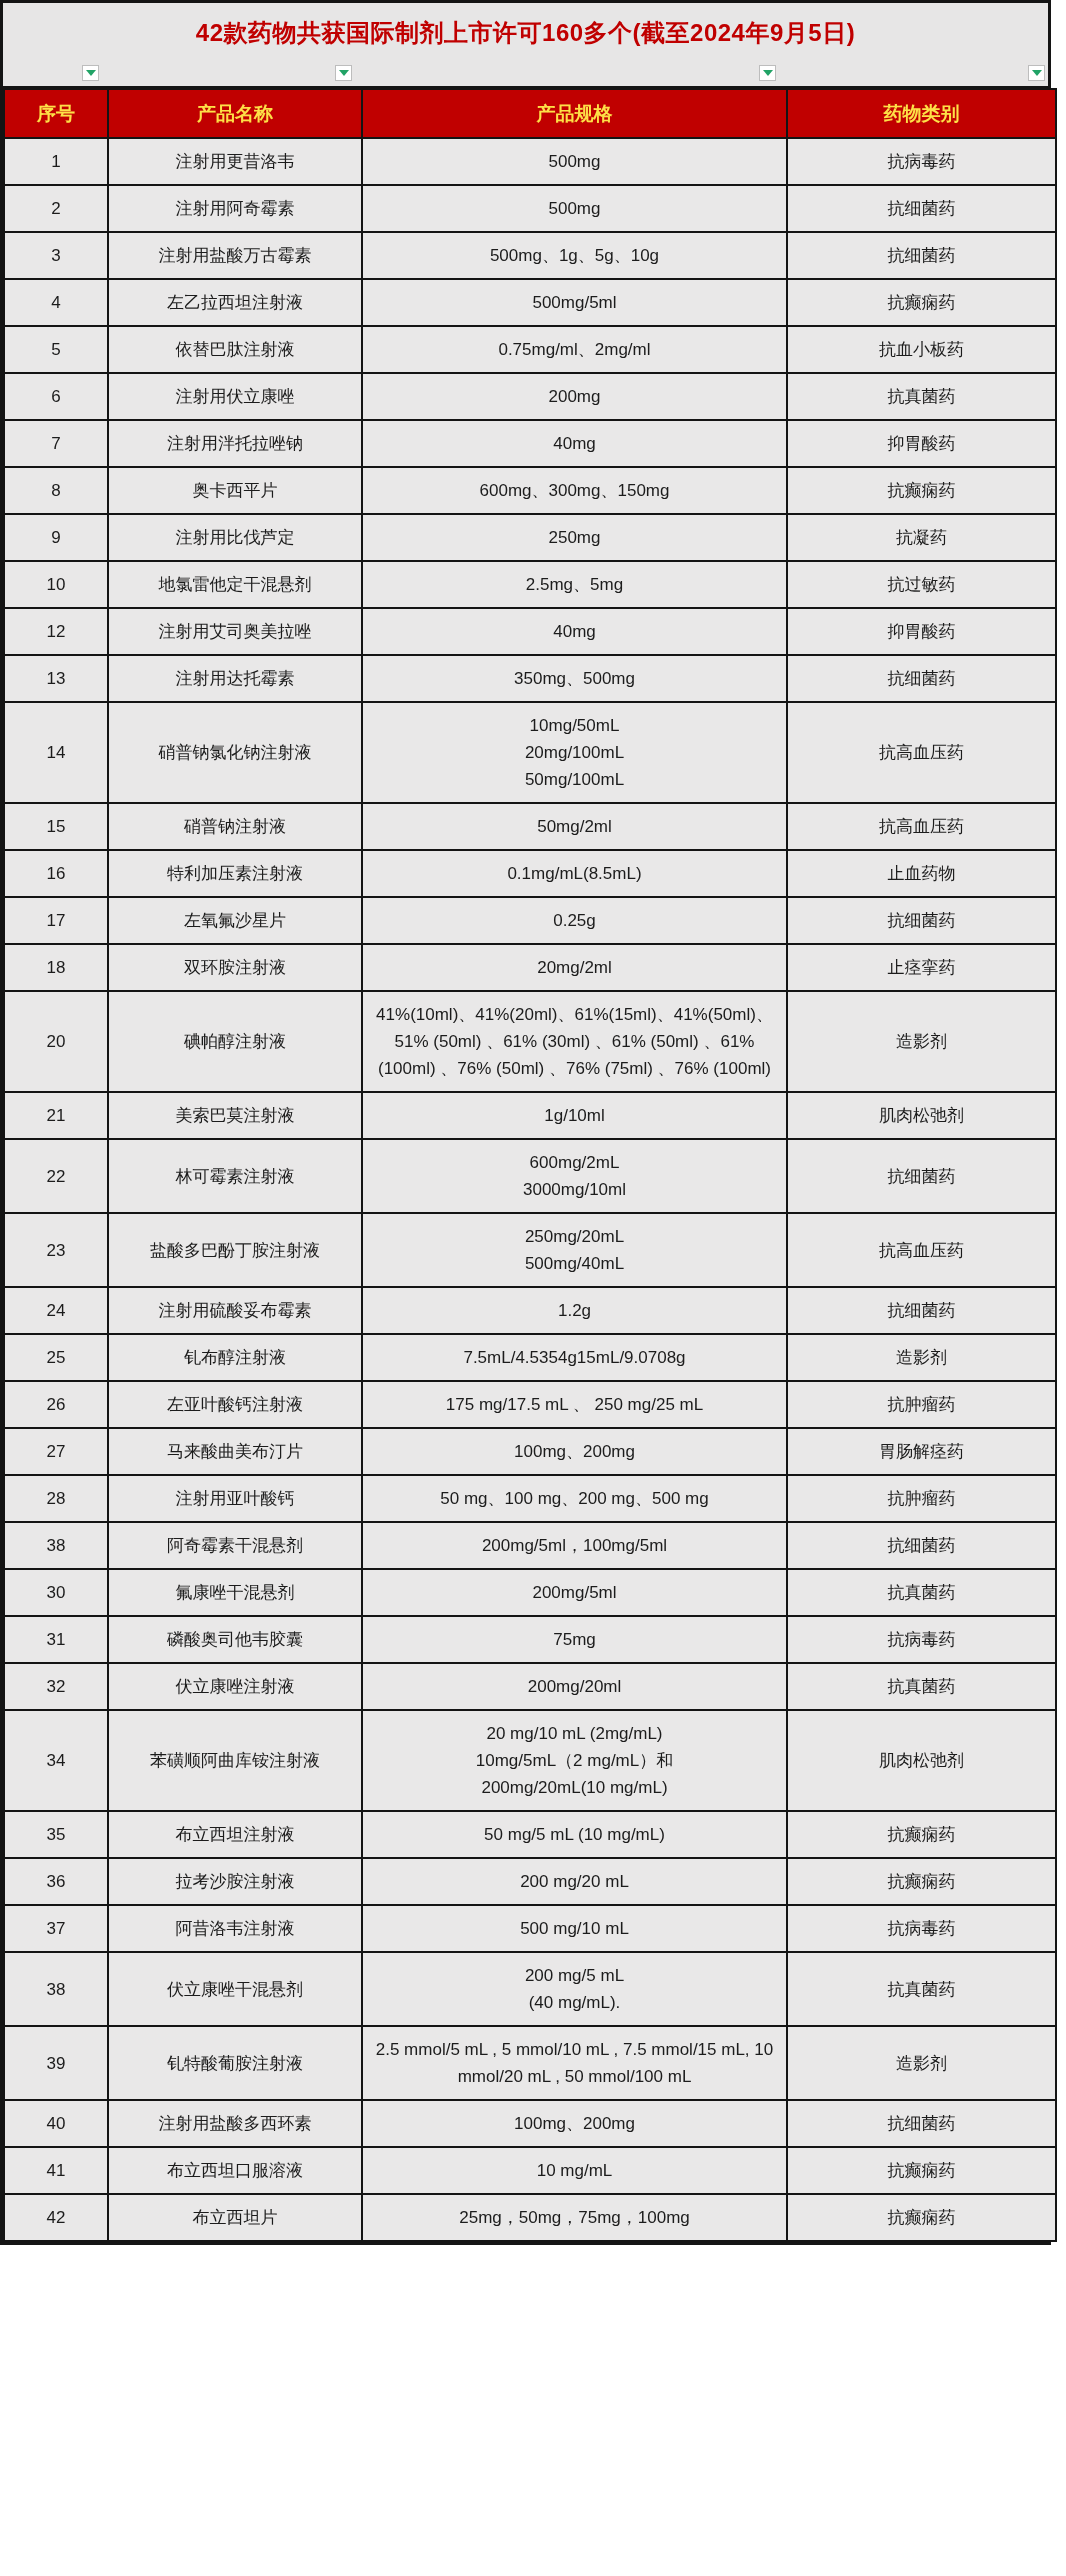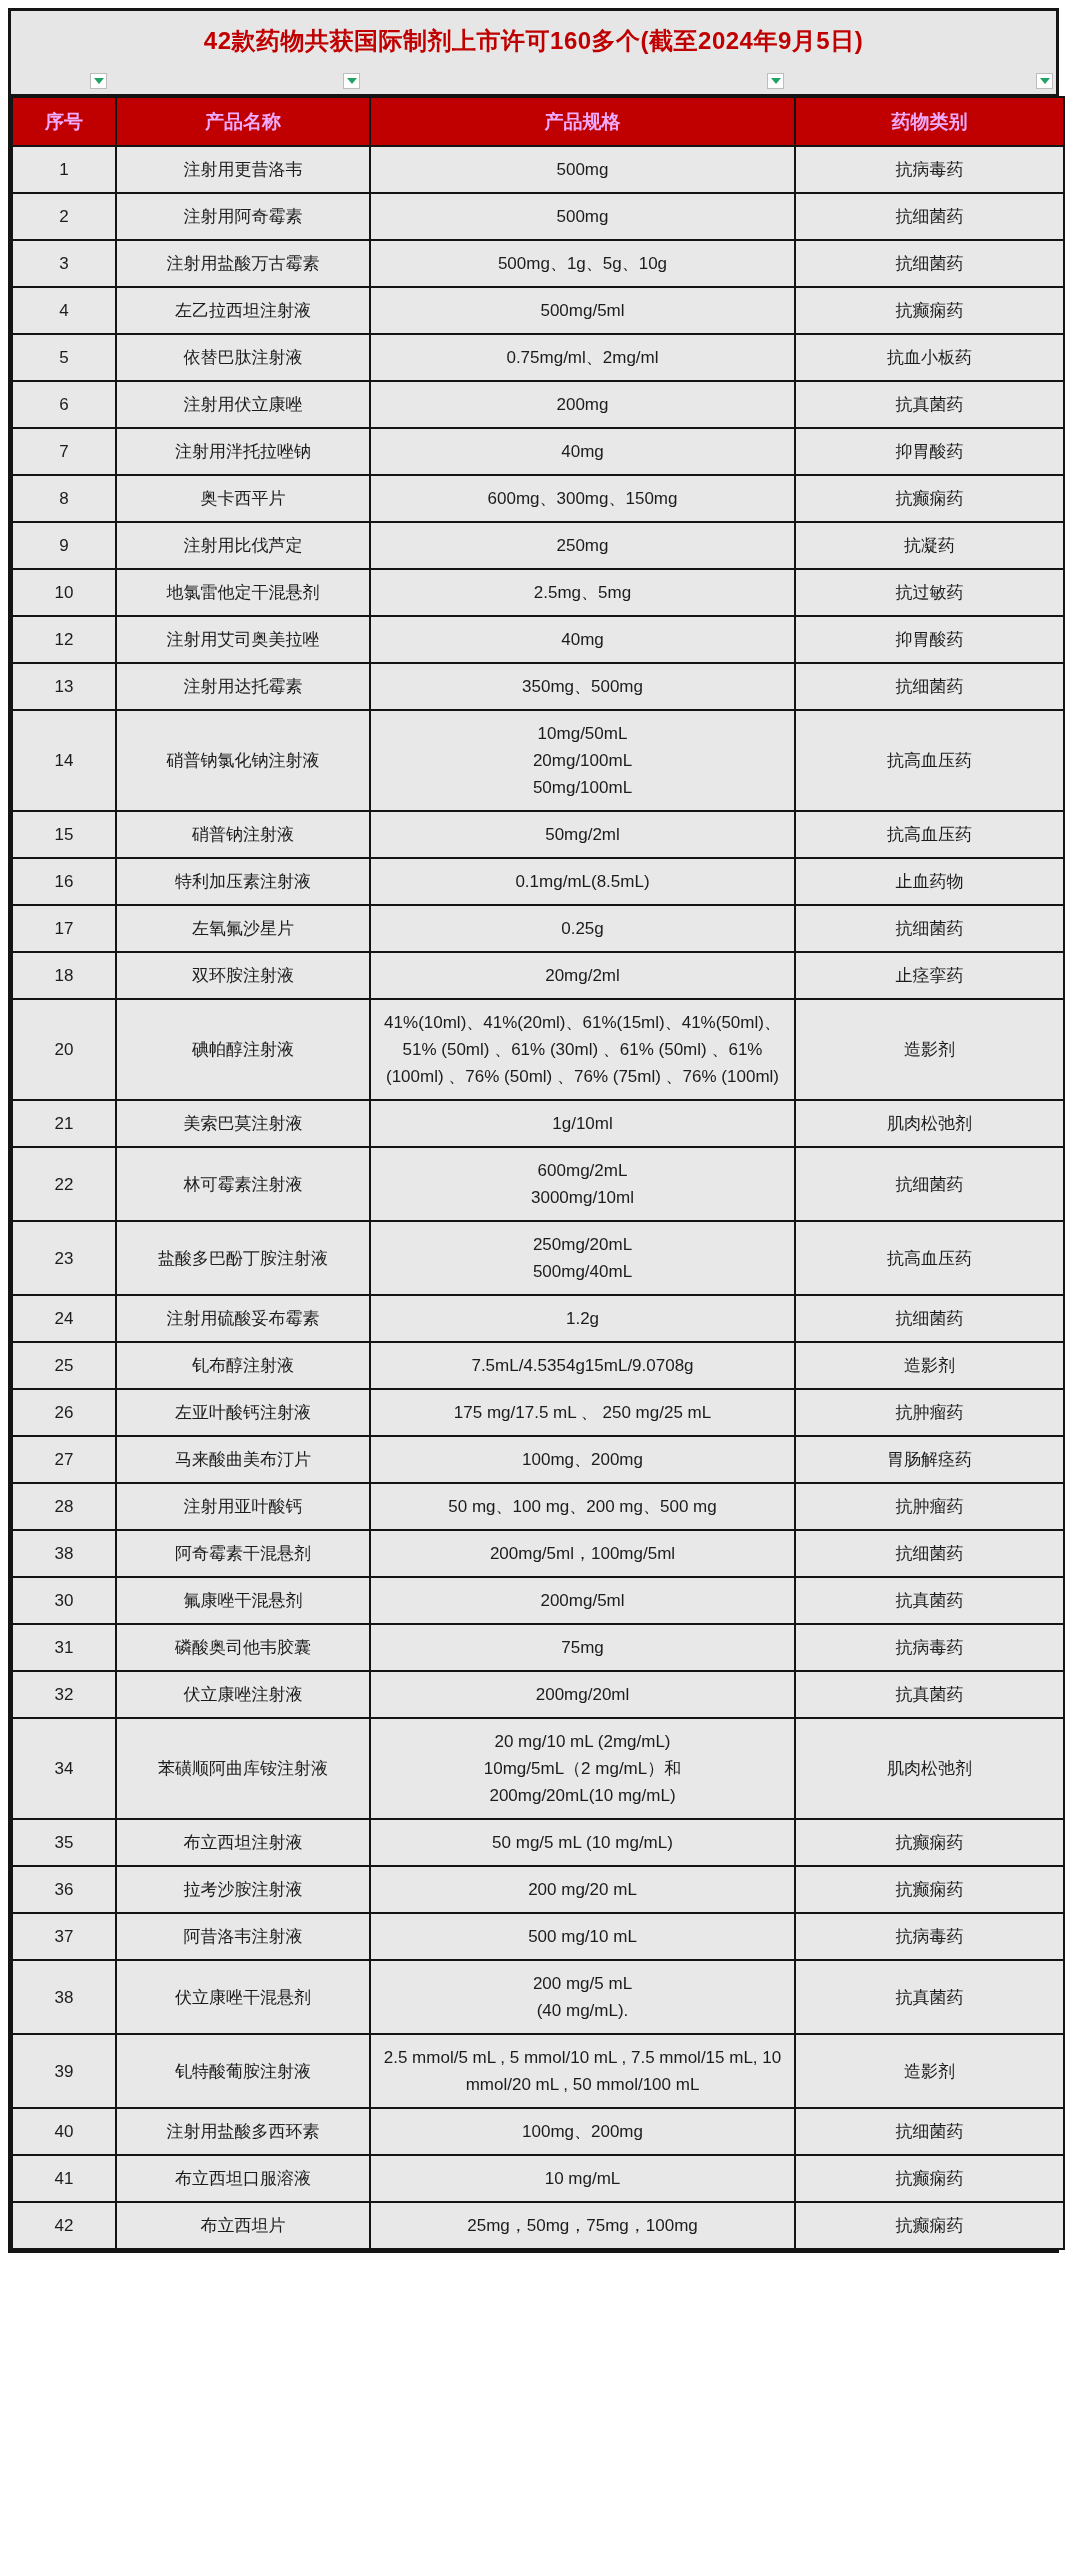--- a/index.html
+++ b/index.html
@@ -1,21 +1,21 @@
 <!DOCTYPE html>
 <html><head>
 <meta charset="utf-8">
 <style>
   * { margin: 0; padding: 0; box-sizing: border-box; }
   html, body { background: #ffffff; }
   body {
     width: 1066px;
     font-family: "Liberation Sans", "DejaVu Sans", sans-serif;
   }
-  .page { padding: 8px; width: 1066px; }
+  .page { width: 1066px; }
 
   .sheet {
     width: 1051px;
     border: 3px solid #141414;
   }
 
   
   .title-area {
     position: relative;
     height: 85px;
@@ -57,21 +57,21 @@
     border-collapse: collapse;
     table-layout: fixed;
   }
   col.c-no   { width: 104px; }
   col.c-name { width: 254px; }
   col.c-spec { width: 425px; }
   col.c-cat  { width: 269px; }
 
   th {
     background: #C00000;
-    color: #f0abfc;
+    color: #fde047;
     font-size: 19px;
     font-weight: bold;
     height: 49px;
     border: 2px solid #141414;
     text-align: center;
   }
   td {
     background: #E9E8E8;
     border: 2px solid #141414;
     color: #1c1c1c;

